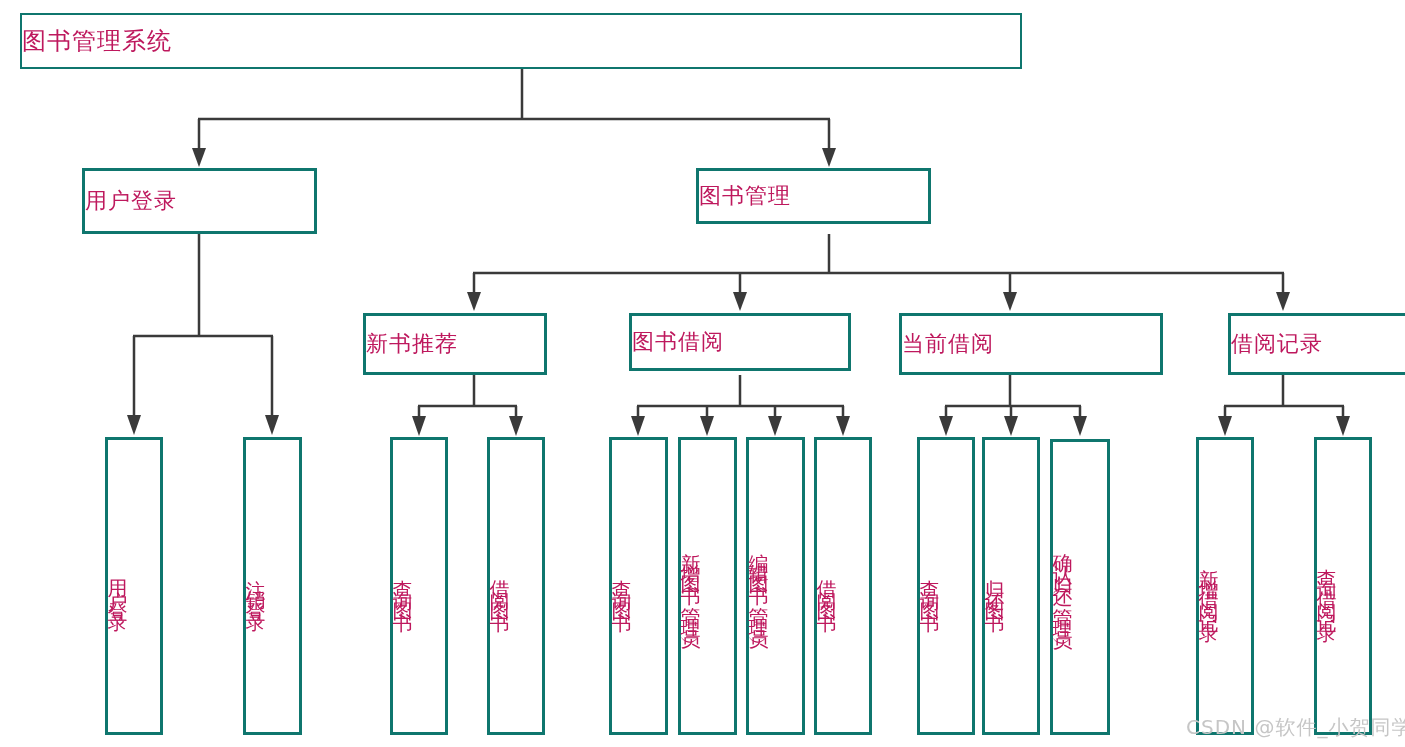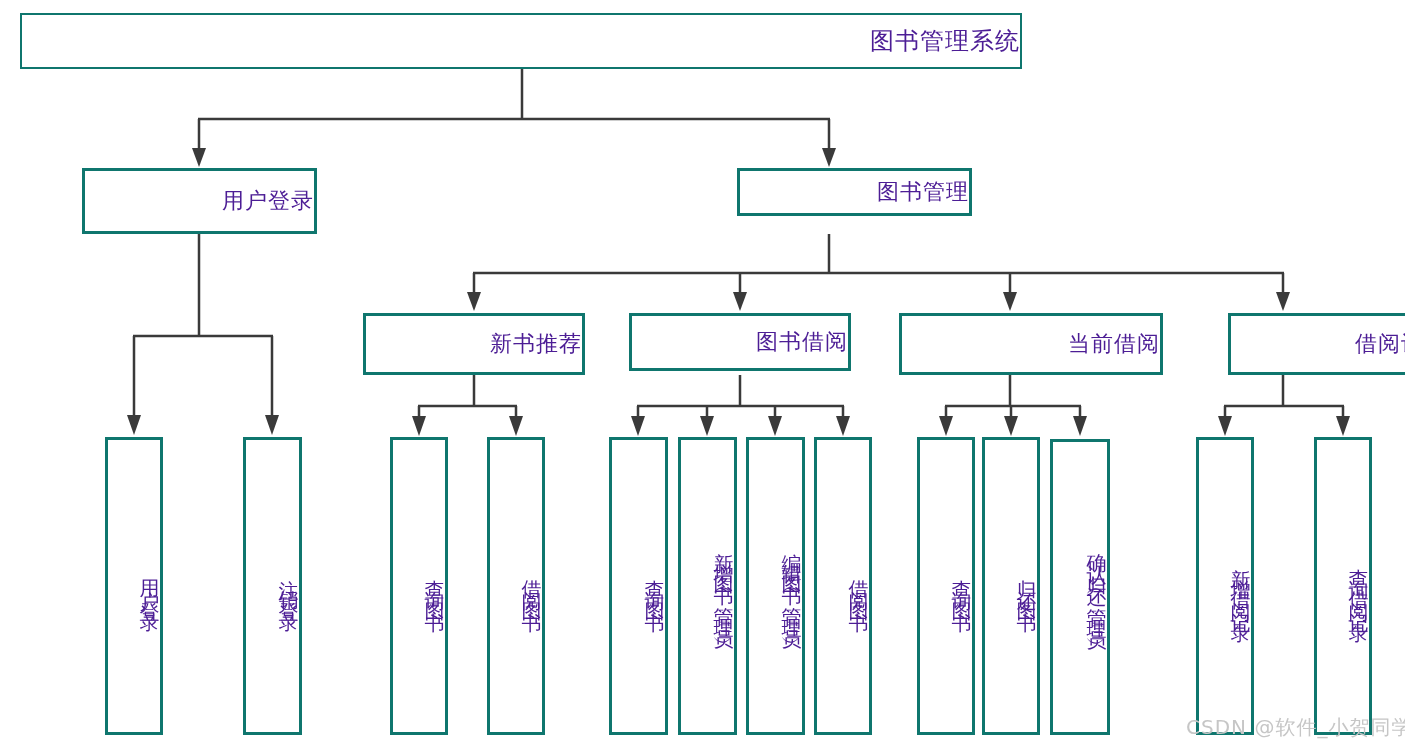--- a/index.html
+++ b/index.html
@@ -19,24 +19,24 @@
     position: absolute;
     left: 0;
     top: 0;
     z-index: 1;
   }
   .box {
     position: absolute;
     box-sizing: border-box;
     background: #ffffff;
     border: 3px solid #0f766e;
-    color: #4c1d95;
+    color: #be185d;
     display: flex;
     align-items: center;
-    justify-content: flex-end;
+    justify-content: flex-start;
     z-index: 2;
     text-align: center;
   }
   .box.root {
     border-width: 2px;
     font-size: 24px;
     letter-spacing: 1px;
   }
   .box.branch {
     font-size: 22px;
@@ -118,25 +118,25 @@
     </g>
   </svg>
 
   <div class="box root" style="left:20px; top:13px; width:1002px; height:56px">
     <span>图书管理系统</span>
   </div>
 
   <div class="box branch" style="left:82px; top:168px; width:235px; height:66px">
     <span>用户登录</span>
   </div>
-  <div class="box branch" style="left:737px; top:168px; width:235px; height:48px">
+  <div class="box branch" style="left:696px; top:168px; width:235px; height:56px">
     <span>图书管理</span>
   </div>
 
-  <div class="box branch" style="left:363px; top:313px; width:222px; height:62px">
+  <div class="box branch" style="left:363px; top:313px; width:184px; height:62px">
     <span>新书推荐</span>
   </div>
   <div class="box branch" style="left:629px; top:313px; width:222px; height:58px">
     <span>图书借阅</span>
   </div>
   <div class="box branch" style="left:899px; top:313px; width:264px; height:62px">
     <span>当前借阅</span>
   </div>
   <div class="box branch" style="left:1228px; top:313px; width:222px; height:62px">
     <span>借阅记录</span>

